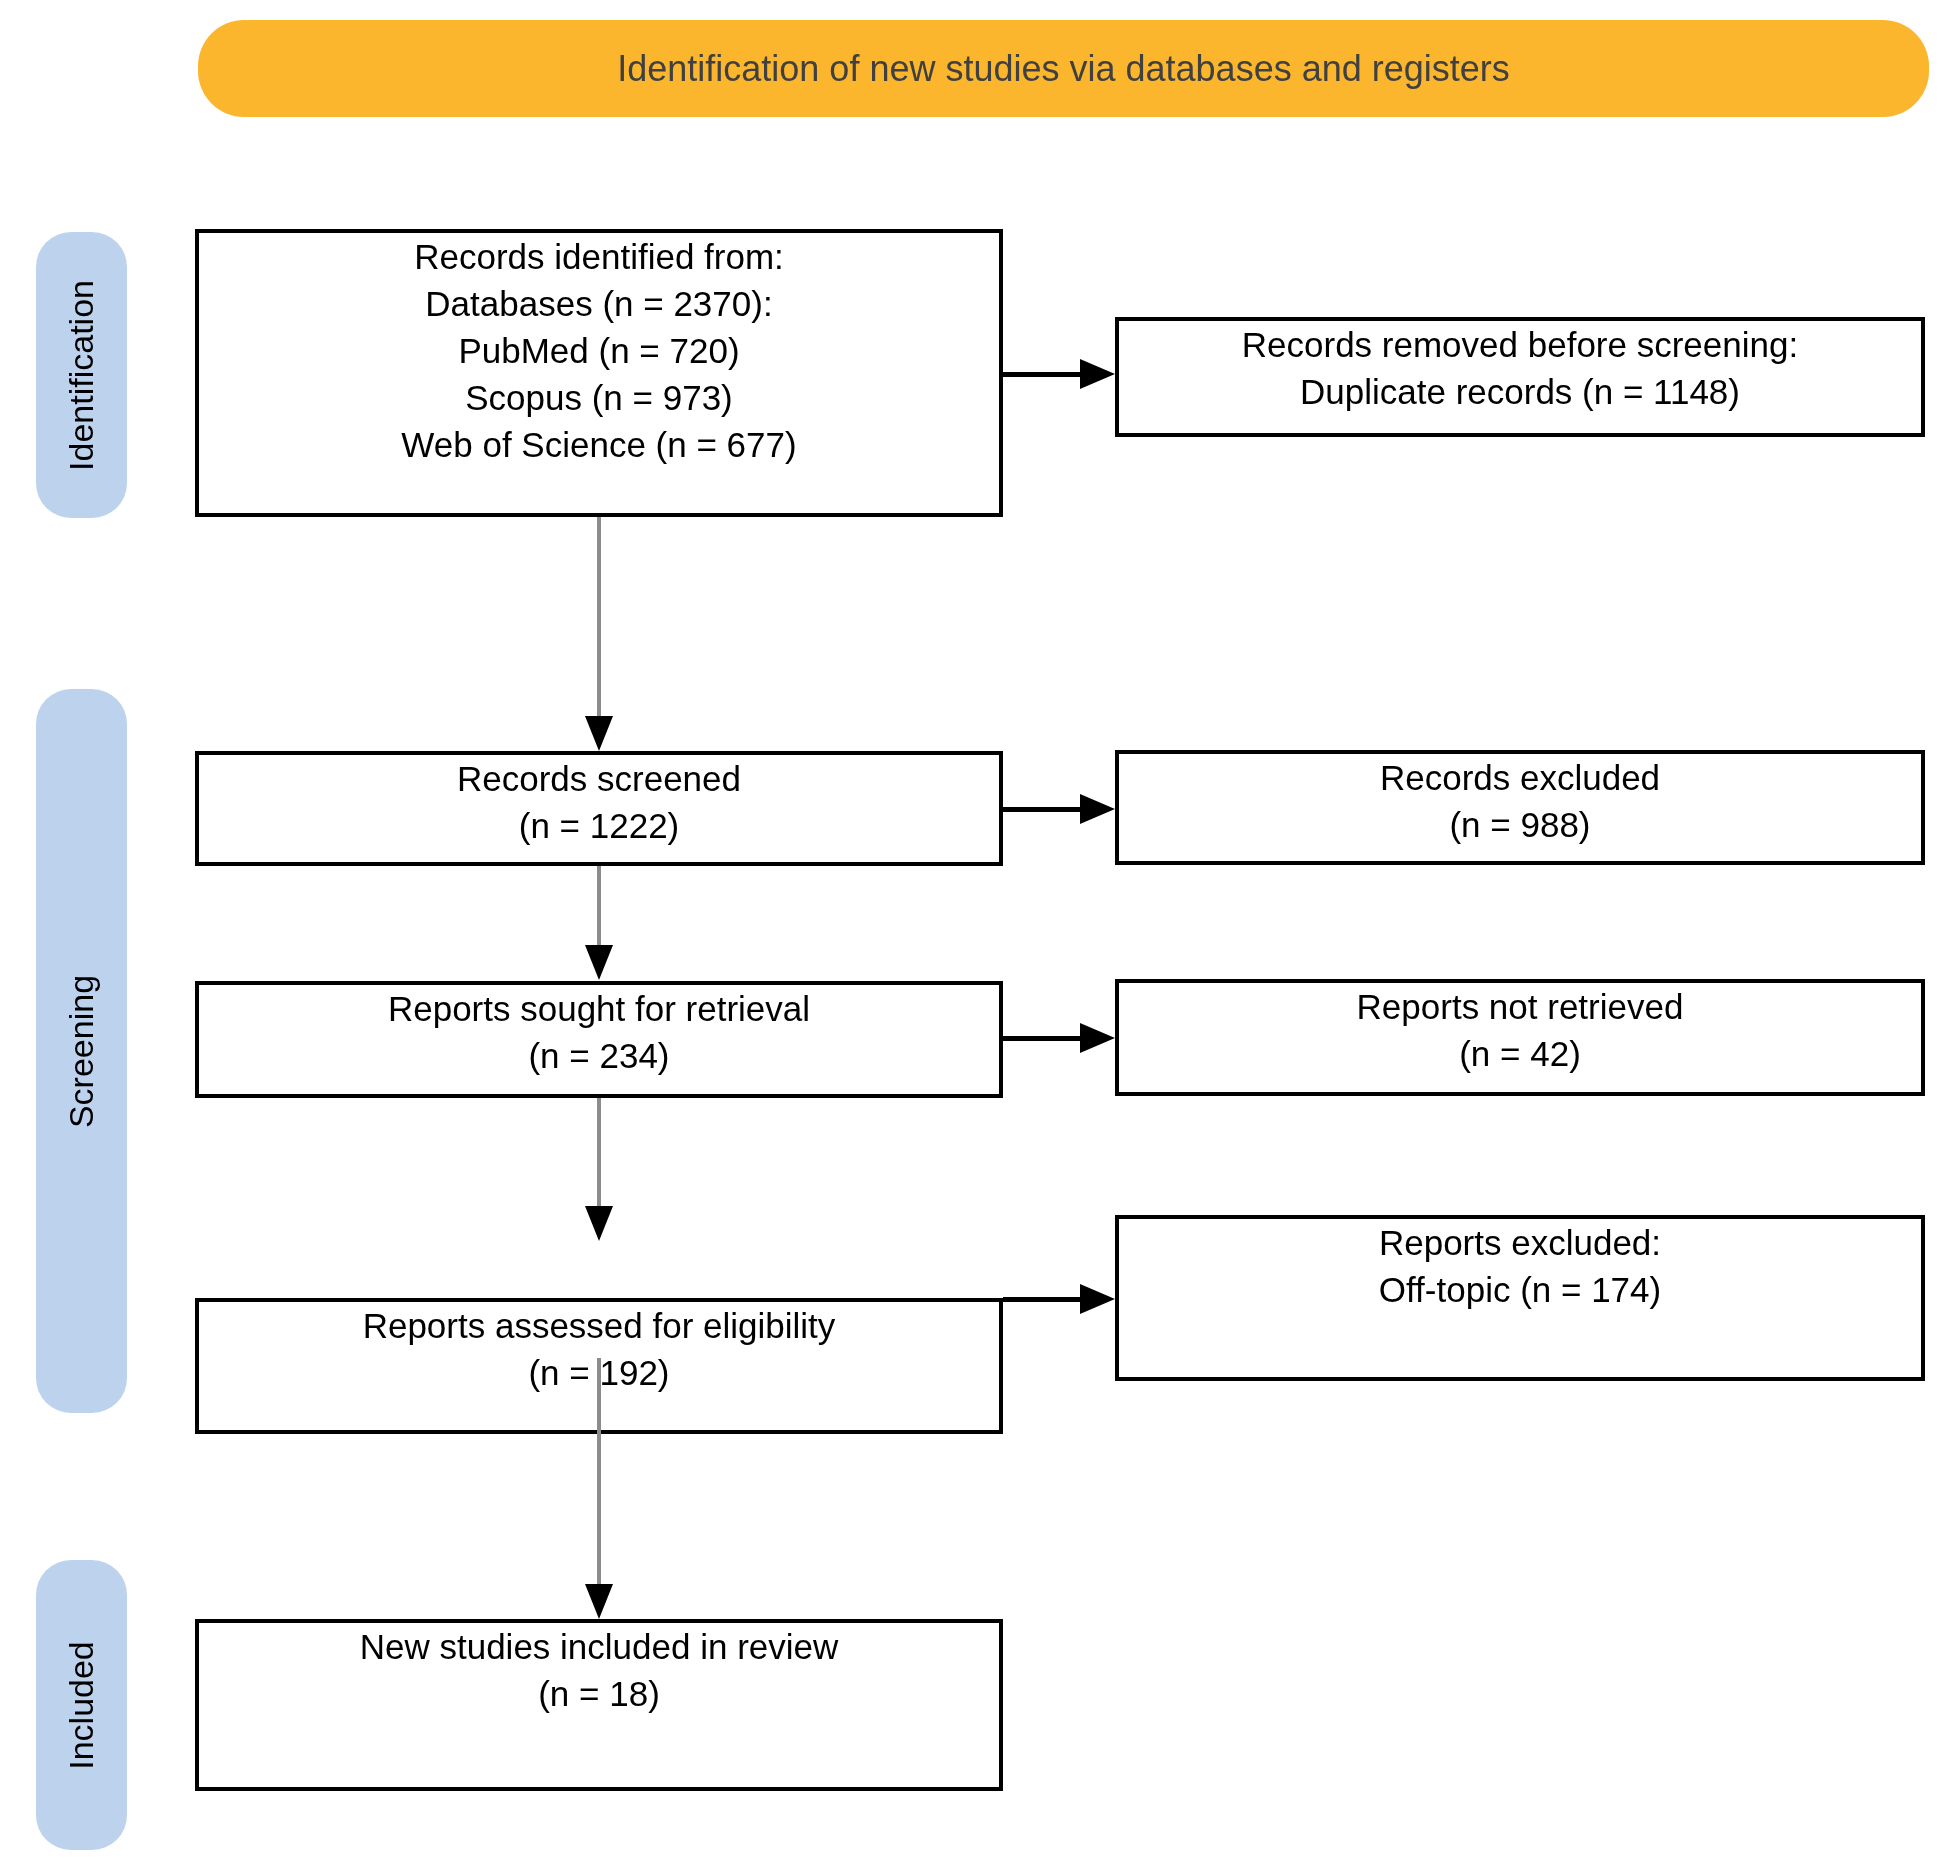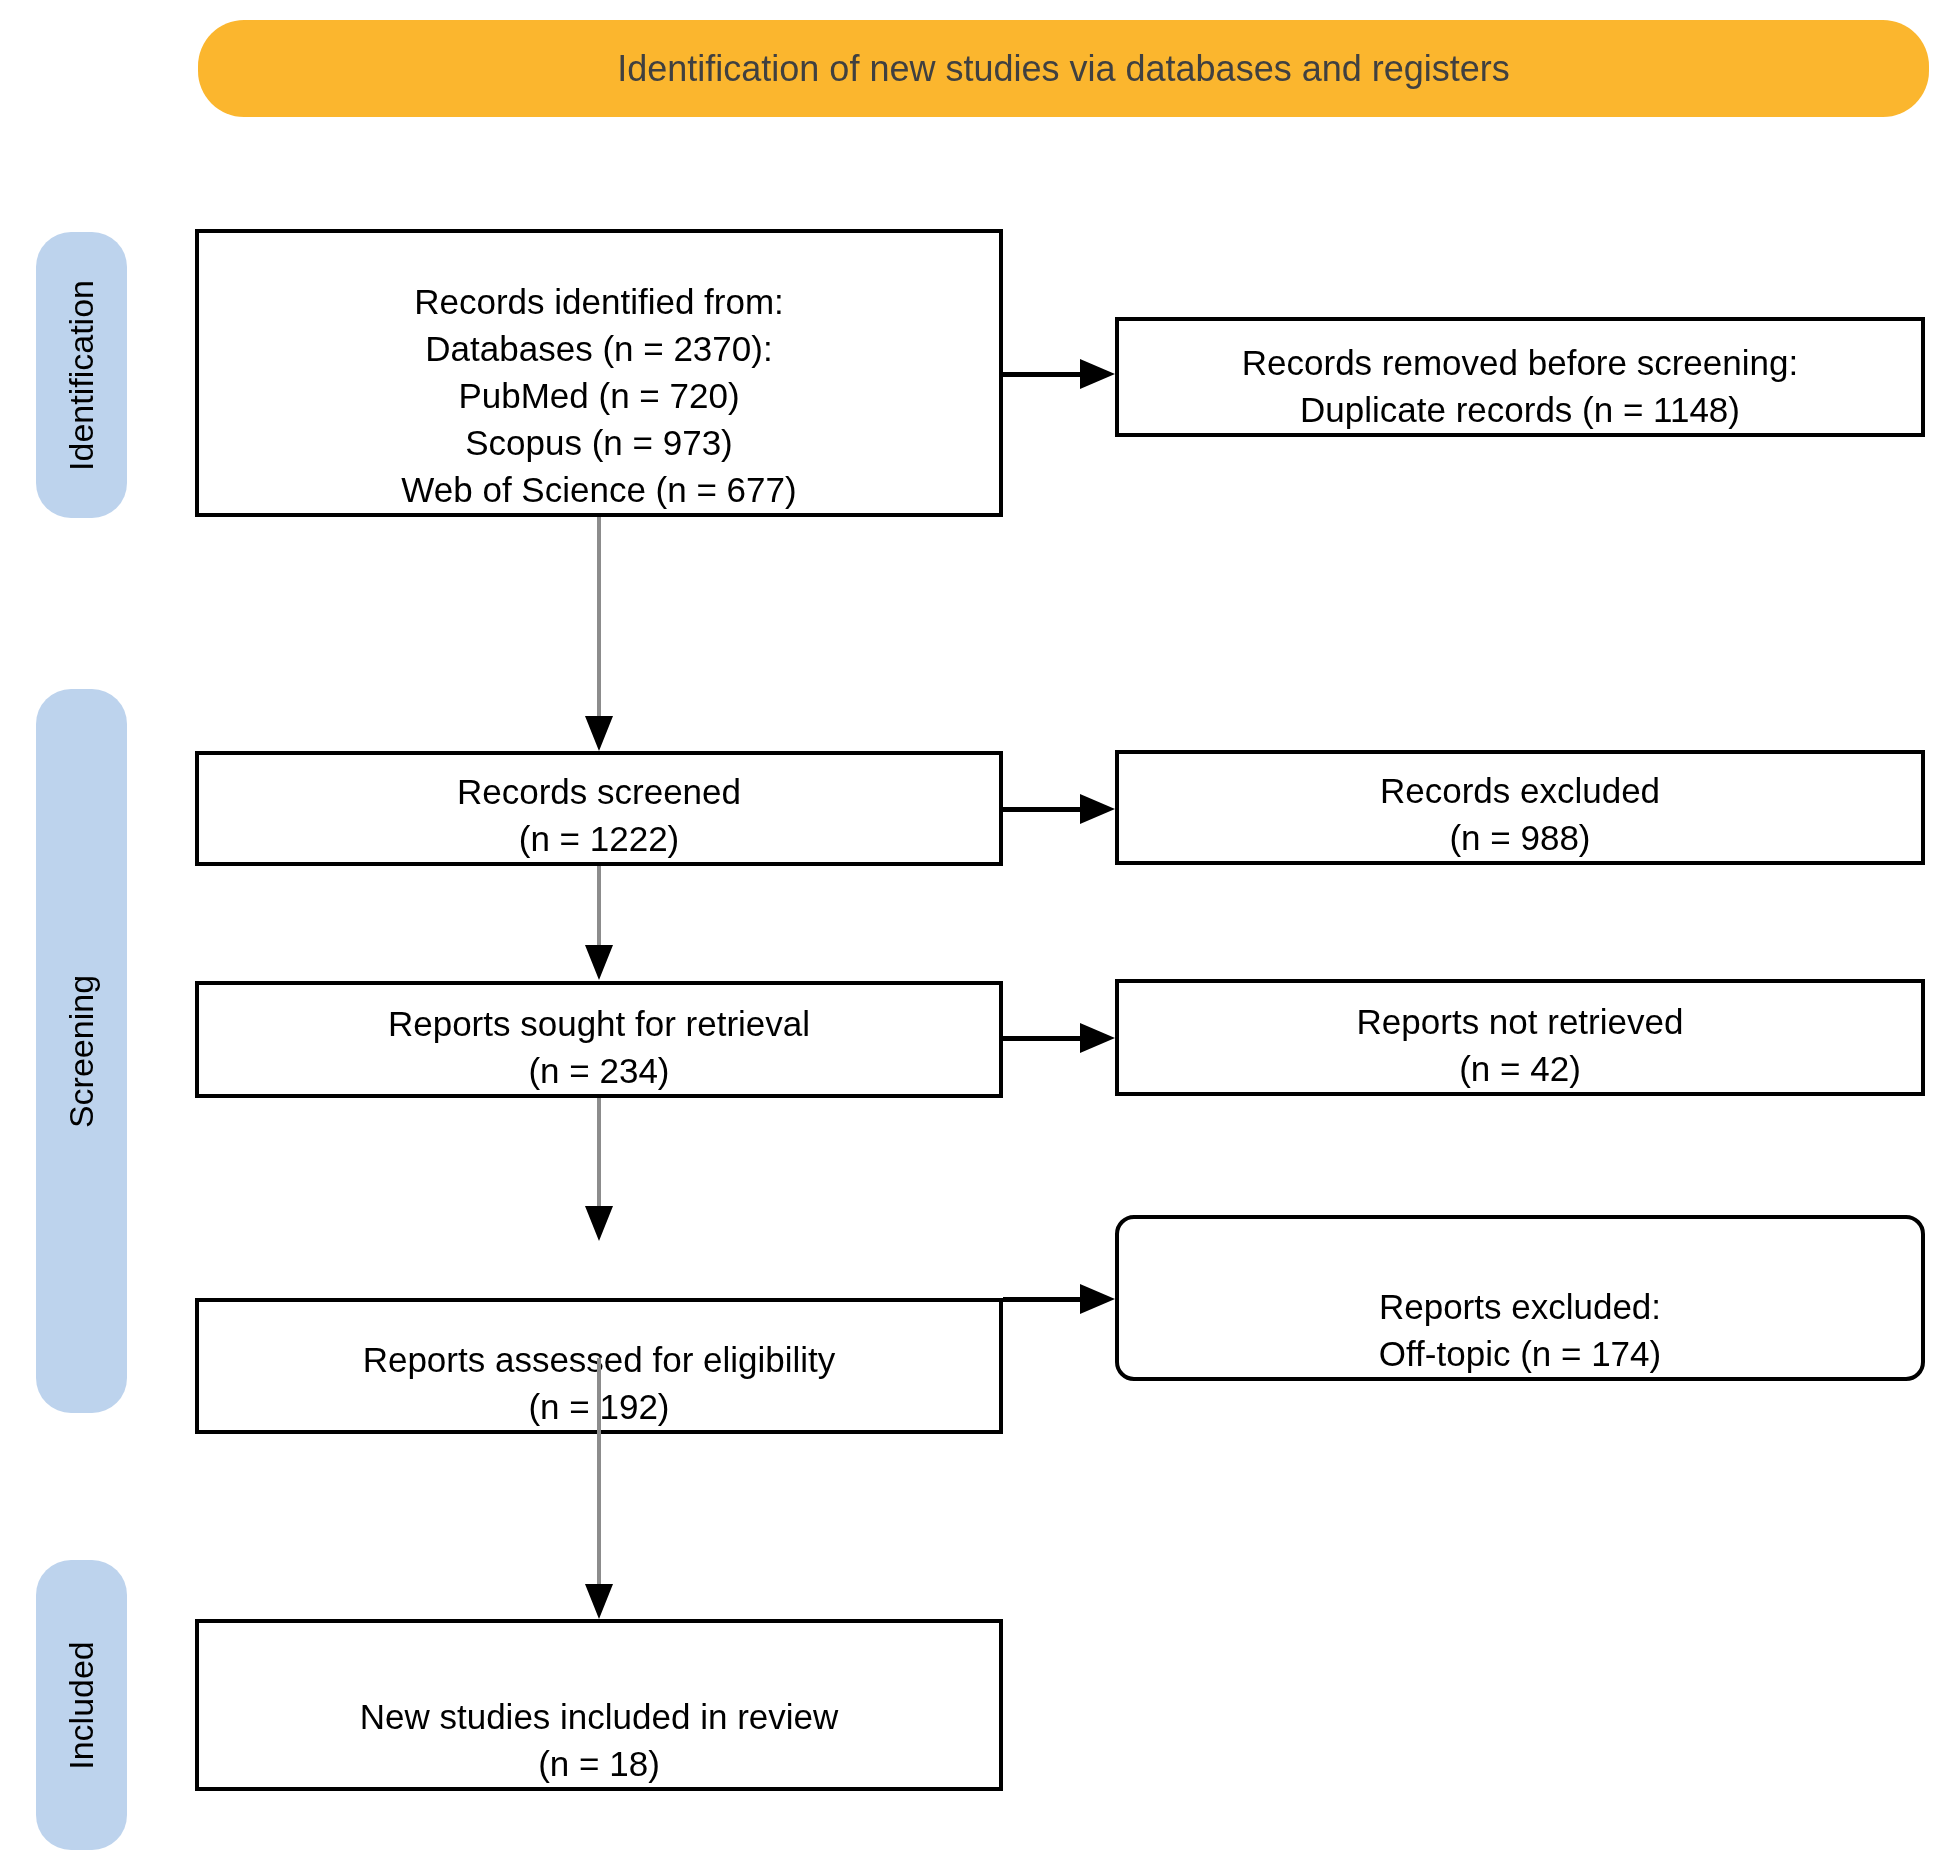--- a/index.html
+++ b/index.html
@@ -22,35 +22,35 @@
   }
   .stage-label{
     transform:rotate(-90deg);white-space:nowrap;font-size:34px;color:#000;
   }
   .stage-identification{top:232px;height:286px;}
   .stage-screening{top:689px;height:724px;}
   .stage-included{top:1560px;height:290px;}
   
   .box{
     position:absolute;background:#ffffff;border:4.7px solid #000000;box-sizing:border-box;
-    display:flex;flex-direction:column;align-items:center;justify-content:flex-end;
+    display:flex;flex-direction:column;align-items:center;justify-content:flex-start;
     text-align:center;font-size:35px;line-height:47px;
   }
   .box span{display:block;}
   .col-left{left:195px;width:808px;}
   .col-right{left:1115px;width:810px;}
   .b1{top:229px;height:288px;}
   .b2{top:751px;height:115px;}
   .b3{top:981px;height:117px;}
   .b4{top:1298px;height:136px;}
   .b5{top:1619px;height:172px;}
   .r1{top:317px;height:120px;}
   .r2{top:750px;height:115px;}
   .r3{top:979px;height:117px;}
-  .r4{top:1215px;height:166px;border-radius:19px;}
+  .r4{top:1215px;height:166px;}
   
   .vline{position:absolute;left:597px;width:4.1px;background:#8C8C8C;}
   .vhead{
     position:absolute;left:585px;width:0;height:0;
     border-left:14px solid transparent;border-right:14px solid transparent;
     border-top:35px solid #000000;
   }
   .hline{position:absolute;left:1003px;width:77px;height:4.7px;background:#000000;}
   .hhead{
     position:absolute;left:1080px;width:0;height:0;

